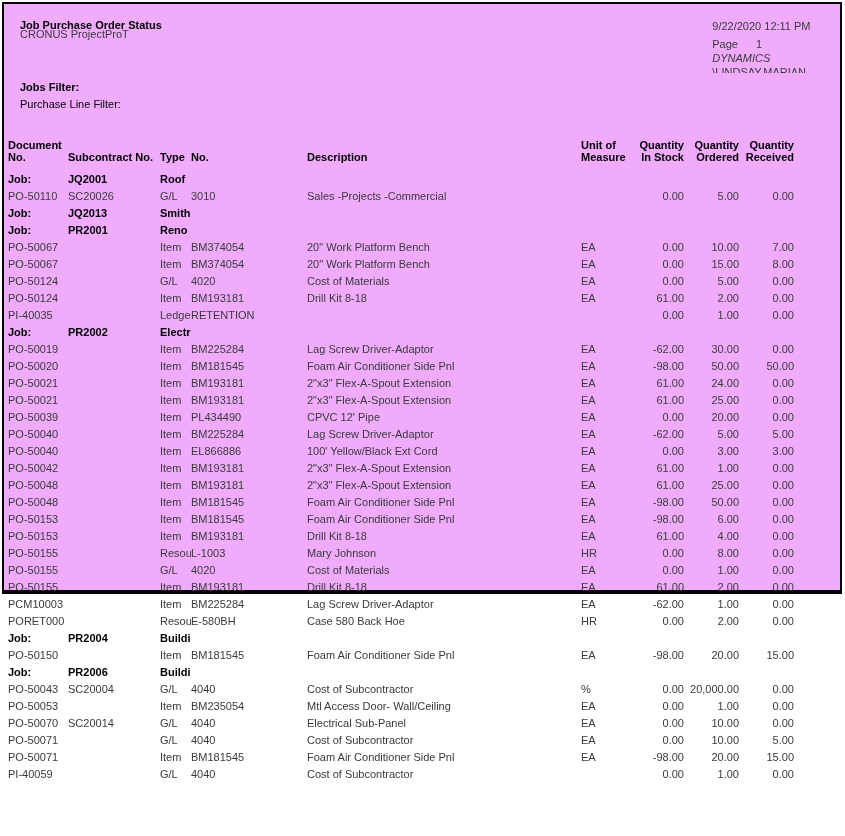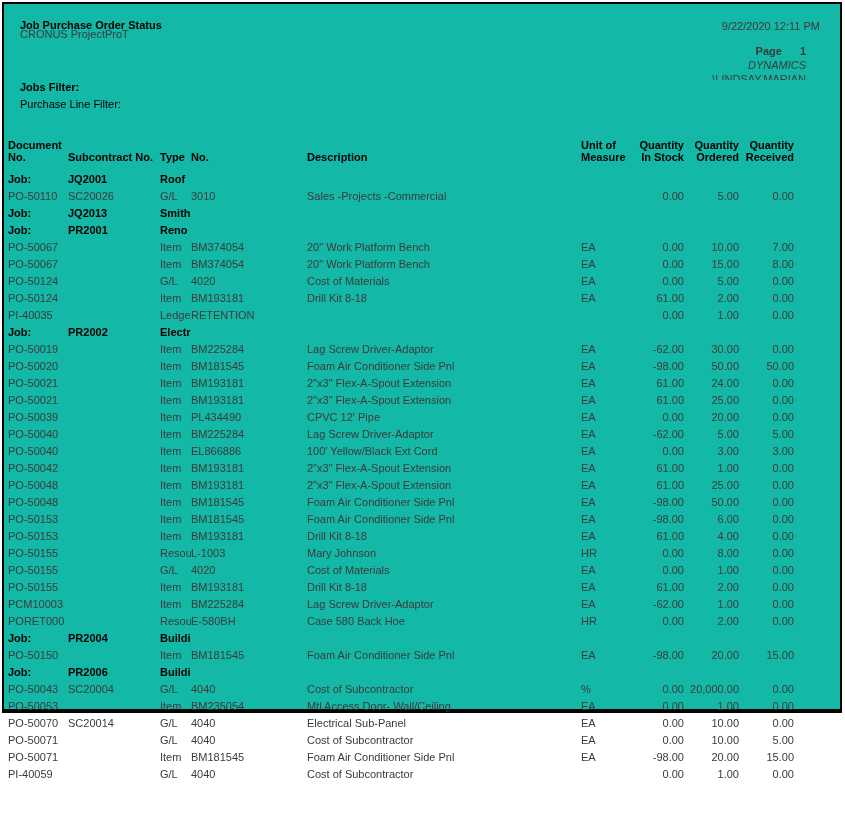--- a/index.html
+++ b/index.html
@@ -1,30 +1,30 @@
 <!DOCTYPE html>
 <html><head>
 <meta charset="utf-8">
 <style>
   html,body { margin:0; padding:0; background:#fff; }
   body {
     width:845px; height:836px; position:relative; overflow:hidden;
     font-family:"Liberation Sans", sans-serif; font-size:11px; color:#333;
   }
   .page {
-    position:absolute; left:2px; top:2px; width:840px; height:711px;
+    position:absolute; left:2px; top:2px; width:840px; height:592px;
     border:2px solid #000; border-bottom-width:4px; box-sizing:border-box;
-    background:#14b8a6;
+    background:#f0abfc;
   }
   .abs { position:absolute; white-space:nowrap; }
   .report-title { left:16px; top:15px; font-weight:bold; color:#000; }
   .company     { left:16px; top:24px; color:#3a3a3a; }
-  .hdr-right   { top:15px; right:20px; text-align:right; line-height:14px; color:#3a3a3a; }
+  .hdr-right   { top:15px; right:20px; text-align:left; line-height:14px; color:#3a3a3a; }
   .hdr-right .dt   { display:block; }
-  .hdr-right .pgln { display:block; padding-right:14px; margin-top:11px;font-weight:bold; }
+  .hdr-right .pgln { display:block; padding-right:14px; margin-top:4px; }
   .hdr-right .pgno { display:inline-block; margin-left:18px; }
   .hdr-right .dom  { display:block; padding-right:14px;font-style:italic; }
   .hdr-right .usr  { display:block; padding-right:14px; height:8px; overflow:hidden; }
   .filter1 { left:16px; top:77px;  font-weight:bold; color:#000; }
   .filter2 { left:16px; top:94px;  font-weight:normal; color:#000;text-align:right; }
 
   table.report {
     position:absolute; left:4px; top:135px; width:786px;
     border-collapse:collapse; table-layout:fixed;
   }

